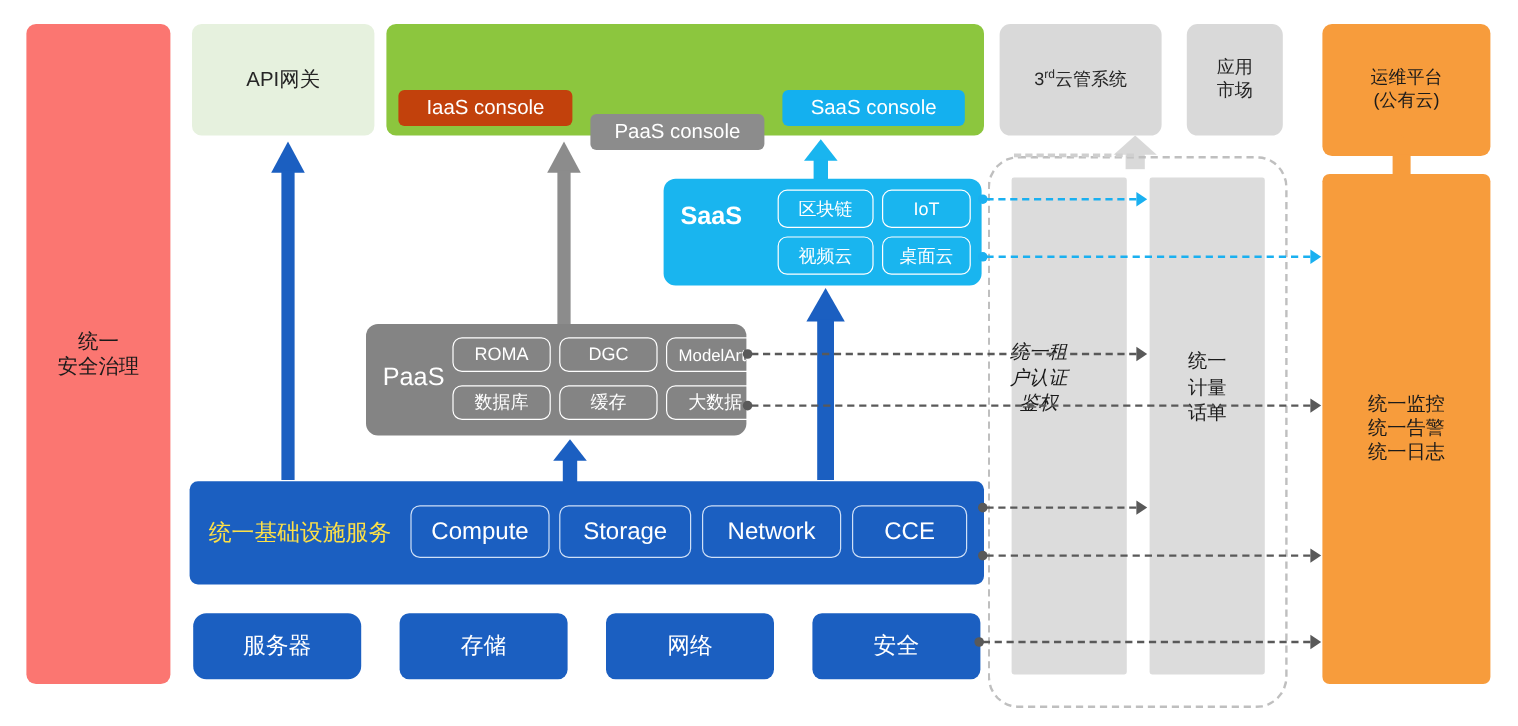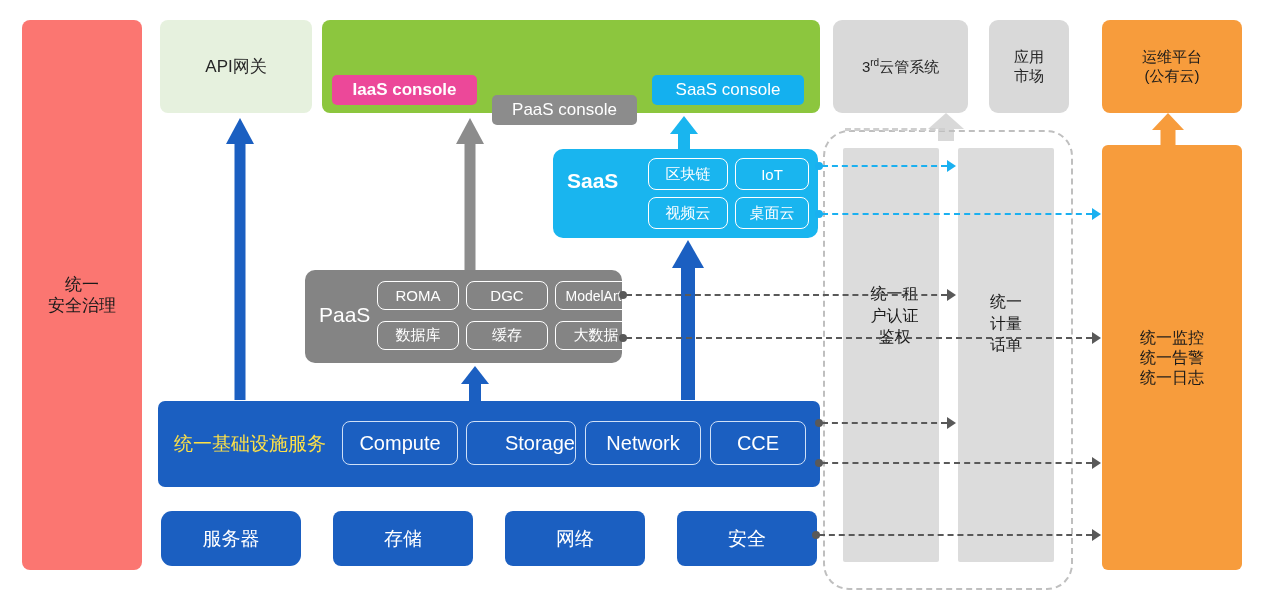--- a/index.html
+++ b/index.html
@@ -12,21 +12,21 @@
   .gov{background:#fb7671;color:#1a1a1a;font-size:17px;border-radius:8px;}
 
   
   .apigw{background:#e6f1de;color:#262626;font-size:17px;border-radius:8px;}
 
   
   .console{background:#8cc63e;border-radius:8px;}
   .console-title{position:absolute;left:0;right:0;top:10px;text-align:center;font-size:19px;color:#1a1a1a;}
   .chip{position:absolute;box-sizing:border-box;display:flex;align-items:center;justify-content:center;
         border-radius:5px;color:#fff;font-size:17px;height:30px;}
-  .chip.iaas{background:#ec4899;font-weight:bold;}
+  .chip.iaas{background:#c2410c;}
   .chip.paas{background:#8c8c8c;margin-top:20px;}
   .chip.saas{background:#14b0ef;}
 
   
   .grayb{background:#d9d9d9;color:#262626;font-size:15px;border-radius:9px;}
   .sup{font-size:10px;vertical-align:super;}
 
   
   .orange{background:#f79c3c;color:#1a1a1a;font-size:15px;border-radius:8px;}
   .orangepanel{background:#f79c3c;color:#1a1a1a;font-size:16px;border-radius:6px;}
@@ -116,21 +116,21 @@
       <div>应用</div>
       <div>市场</div>
     </div>
   </div>
 
   <div class="uparrow" style="left:928px;top:113px;width:36px;height:28px;">
     <div class="head" style="border-width:0 18px 16px 18px;border-bottom-color:#d9d9d9;"></div>
     <div class="shaft" style="width:16px;height:13px;background:#d9d9d9;"></div>
   </div>
 
-  <div class="box orange" style="left:1102px;top:20px;width:140px;height:93px;">
+  <div class="box orange" style="left:1102px;top:20px;width:140px;height:110px;">
     <div>
       <div>运维平台</div>
       <div>(公有云)</div>
     </div>
   </div>
 
   <div class="uparrow" style="left:1152px;top:113px;width:32px;height:32px;">
     <div class="head" style="border-width:0 16px 17px 16px;border-bottom-color:#f79c3c;"></div>
     <div class="shaft" style="width:15px;height:16px;background:#f79c3c;"></div>
   </div>
@@ -189,21 +189,21 @@
   <div class="uparrow" style="left:461px;top:366px;width:28px;height:36px;">
     <div class="head" style="border-width:0 14px 18px 14px;border-bottom-color:#1b5fc1;"></div>
     <div class="shaft" style="width:12px;height:19px;background:#1b5fc1;"></div>
   </div>
 
   <div class="infra" style="position:absolute;left:158px;top:401px;width:662px;height:86px;">
     <div class="infra-label" style="left:16px;top:30px;">统一基础设施服务</div>
     <div class="ipill" style="left:184px;top:20px;width:116px;height:44px;">
       <span>Compute</span>
     </div>
-    <div class="ipill" style="left:308px;top:20px;width:110px;height:44px;justify-content:flex-end;">
+    <div class="ipill" style="left:308px;top:20px;width:110px;height:44px;">
       <span>Storage</span>
     </div>
     <div class="ipill" style="left:427px;top:20px;width:116px;height:44px;">
       <span>Network</span>
     </div>
     <div class="ipill" style="left:552px;top:20px;width:96px;height:44px;">
       <span>CCE</span>
     </div>
   </div>
 
@@ -216,21 +216,21 @@
   <div class="box bbox" style="left:505px;top:511px;width:140px;height:55px;">
     <span>网络</span>
   </div>
   <div class="box bbox" style="left:677px;top:511px;width:140px;height:55px;">
     <span>安全</span>
   </div>
 
   <div class="dashbox" style="left:823px;top:130px;width:250px;height:460px;"></div>
 
   <div class="graycol" style="left:843px;top:148px;width:96px;height:414px;"></div>
-  <div class="graycol-label" style="left:843px;top:283px;width:103px;">
+  <div class="graycol-label" style="left:814px;top:283px;width:103px;font-style:italic;">
     <div>统一租</div>
     <div>户认证</div>
     <div>鉴权</div>
   </div>
 
   <div class="graycol" style="left:958px;top:148px;width:96px;height:414px;"></div>
   <div class="graycol-label" style="left:958px;top:291px;width:96px;">
     <div>统一</div>
     <div>计量</div>
     <div>话单</div>

